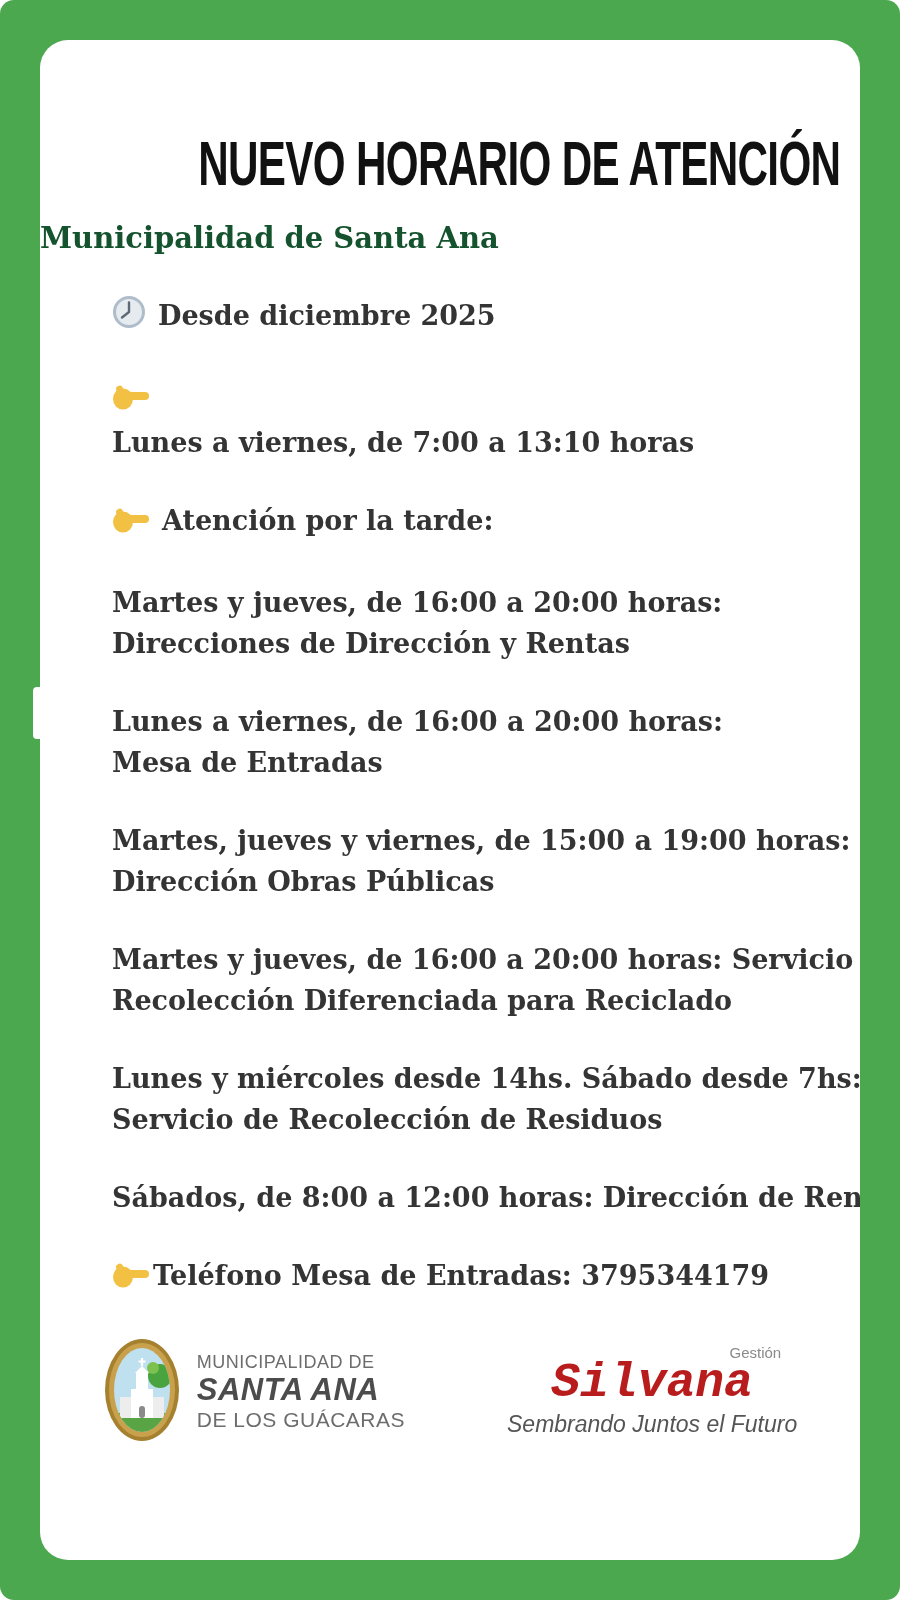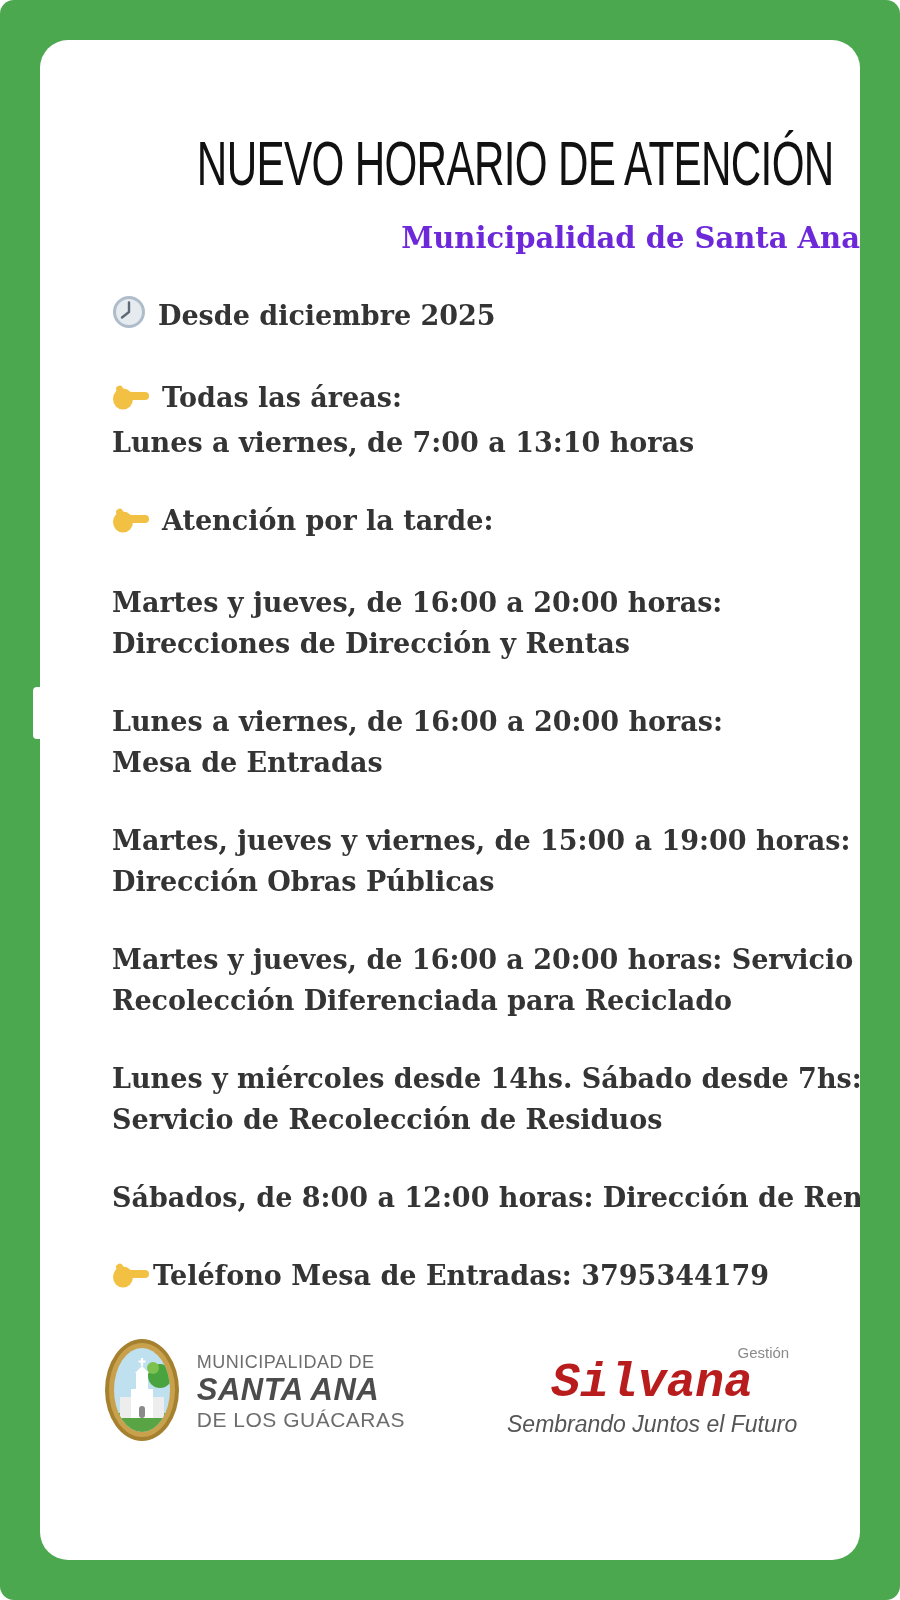--- a/index.html
+++ b/index.html
@@ -22,38 +22,38 @@
   }
   .notch{
     position:absolute;
     left:33px;top:687px;width:10px;height:52px;
     background:#ffffff;border-radius:4px;
   }
   .title{
     margin:92px 0 0 0;
     text-align:center;
     font-family:"Liberation Sans", sans-serif;
-    font-weight:400;
+    font-weight:700;
     font-size:63px;
     line-height:1.0;
     color:#111111;
     white-space:nowrap;
   }
   .title .condense{
     display:inline-block;
     transform:scaleX(0.67);
     transform-origin:50% 50%;
     letter-spacing:-1px;
   }
   .subtitle{
     margin-top:26px;
-    text-align:right;
+    text-align:left;
     font-size:29px;
     font-weight:700;
-    color:#6d28d9;
+    color:#14532d;
   }
   .content{
     margin:40px 60px 0 60px;
     color:#343434;
   }
   .entry{margin-bottom:37px;}
   .line{
     font-size:27px;
     font-weight:600;
     line-height:41px;
@@ -82,21 +82,21 @@
   .muni-l1{font-size:18px;color:#6d6d6d;letter-spacing:0.5px;}
   .muni-l2{font-size:31px;font-weight:700;color:#4c4c4c;letter-spacing:0.5px;font-style:italic;}
   .muni-l3{font-size:21px;color:#6d6d6d;letter-spacing:0.5px;}
   .gestion{
     position:relative;
     text-align:center;
     font-family:"Liberation Sans", sans-serif;
   }
   .gestion-small{
     position:absolute;
-    top:-2px;right:8px;
+    top:-2px;right:16px;
     font-size:15px;color:#8a8a8a;
   }
   .gestion-name{
     font-family:Liberation Mono, monospace;
     font-style:italic;
     font-weight:700;
     font-size:48px;
     color:#b91c1c;
     line-height:1.05;
     padding-top:12px;
@@ -128,21 +128,21 @@
               </svg></span><span>Desde diciembre 2025</span>
         </div>
       </div>
 
       <div class="entry">
         <div class="line">
           <span class="icon"><svg width="38" height="28" viewBox="0 0 38 28">
                 <rect x="13" y="9" width="24" height="8" rx="4" fill="#F2C143"></rect>
                 <ellipse cx="11" cy="16" rx="10" ry="10.5" fill="#F2C143"></ellipse>
                 <rect x="5" y="2.5" width="7" height="12" rx="3.5" fill="#F2C143" transform="rotate(-22 8.5 8.5)"></rect>
-              </svg></span><span>Todas las áreas:</span>
+              </svg></span>
         </div>
         <div class="line">Lunes a viernes, de 7:00 a 13:10 horas</div>
       </div>
 
       <div class="entry">
         <div class="line">
           <span class="icon"><svg width="38" height="28" viewBox="0 0 38 28">
                 <rect x="13" y="9" width="24" height="8" rx="4" fill="#F2C143"></rect>
                 <ellipse cx="11" cy="16" rx="10" ry="10.5" fill="#F2C143"></ellipse>
                 <rect x="5" y="2.5" width="7" height="12" rx="3.5" fill="#F2C143" transform="rotate(-22 8.5 8.5)"></rect>

